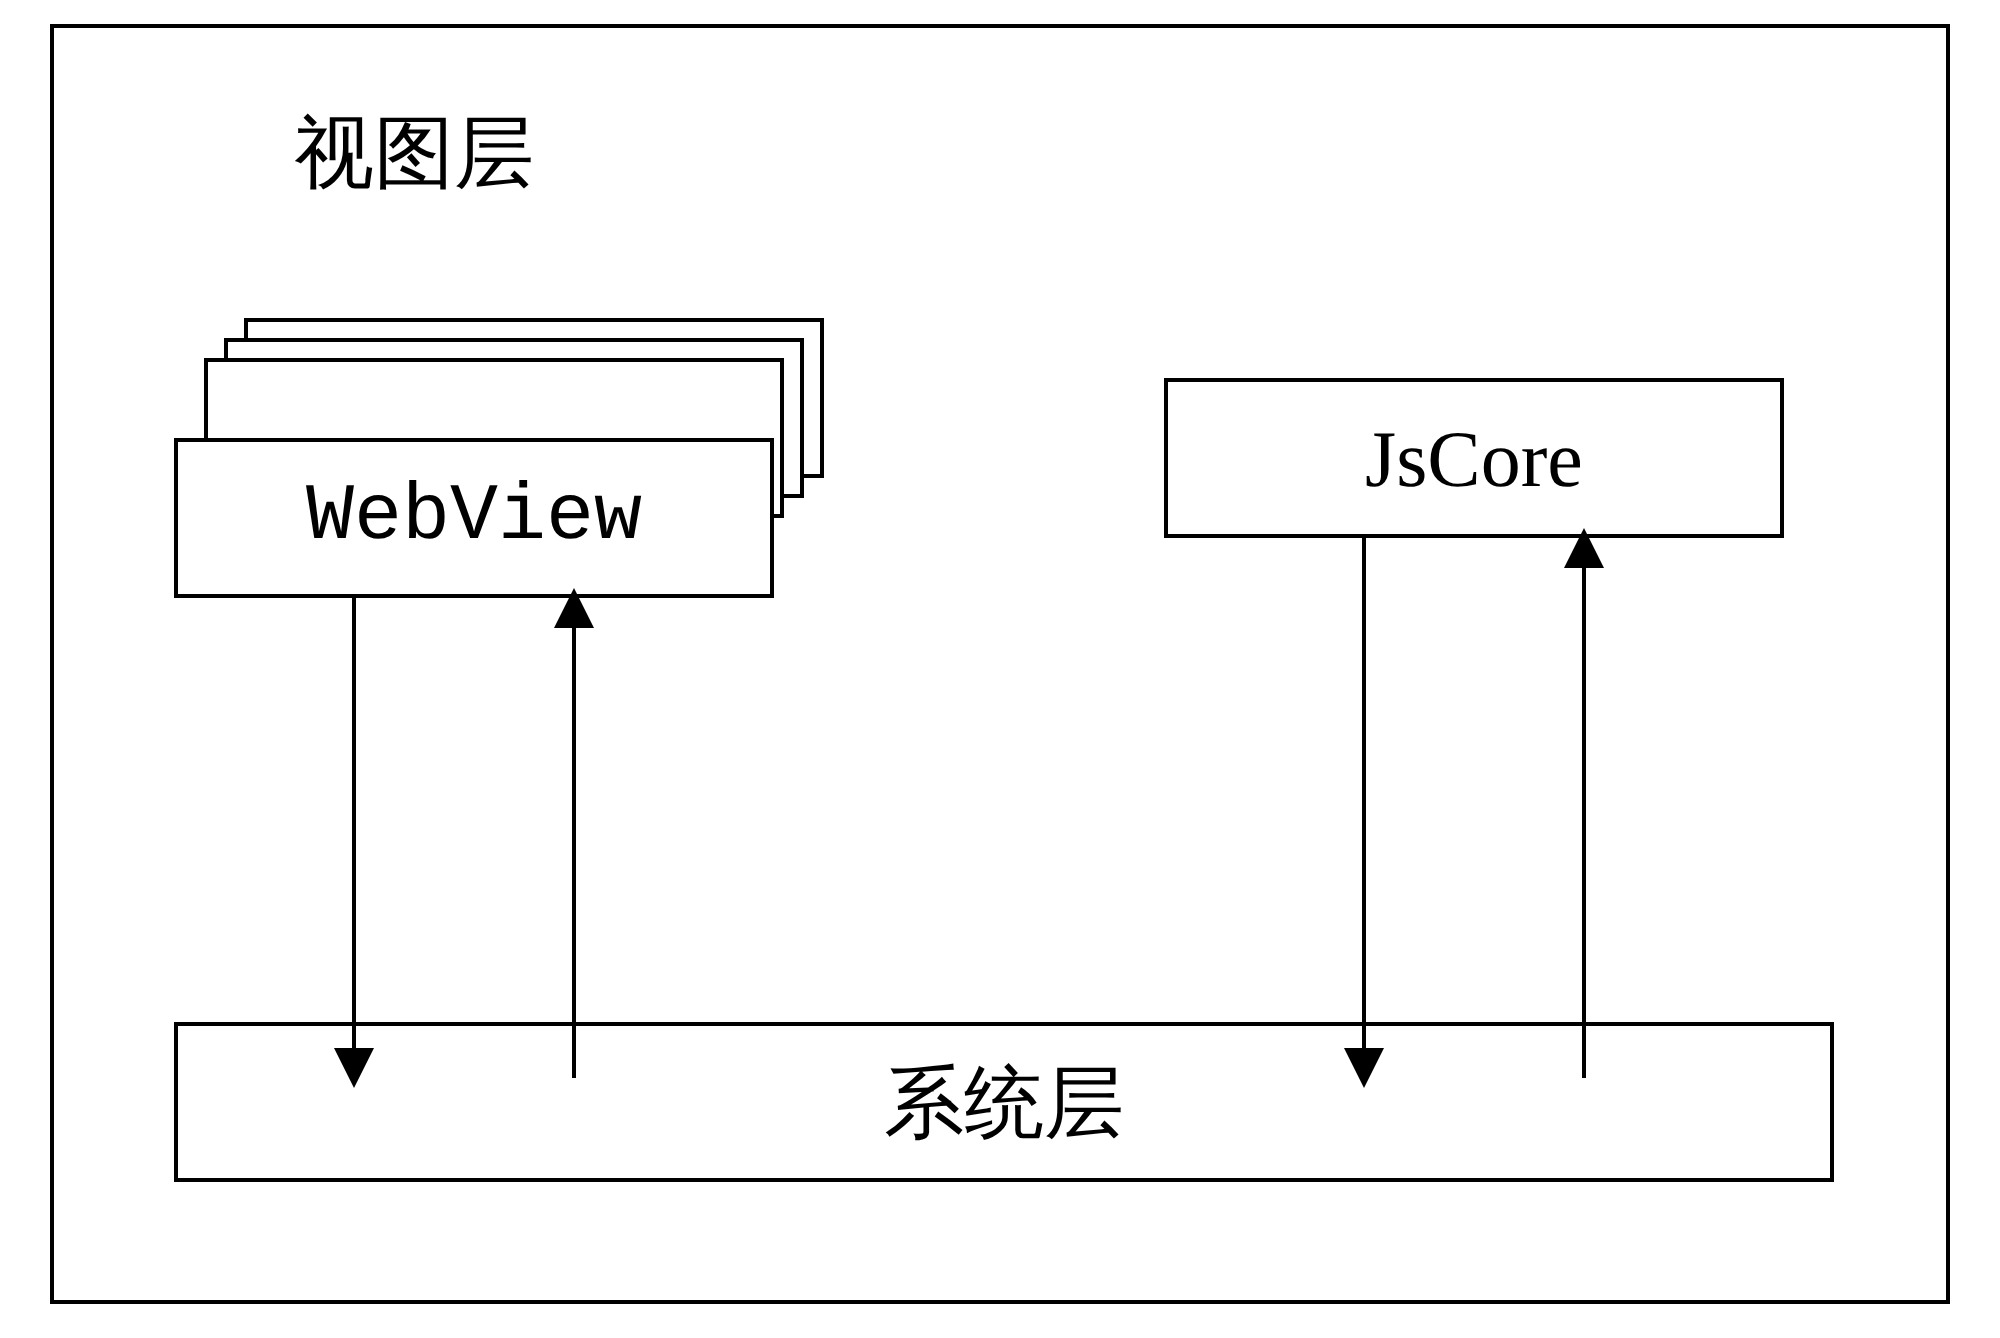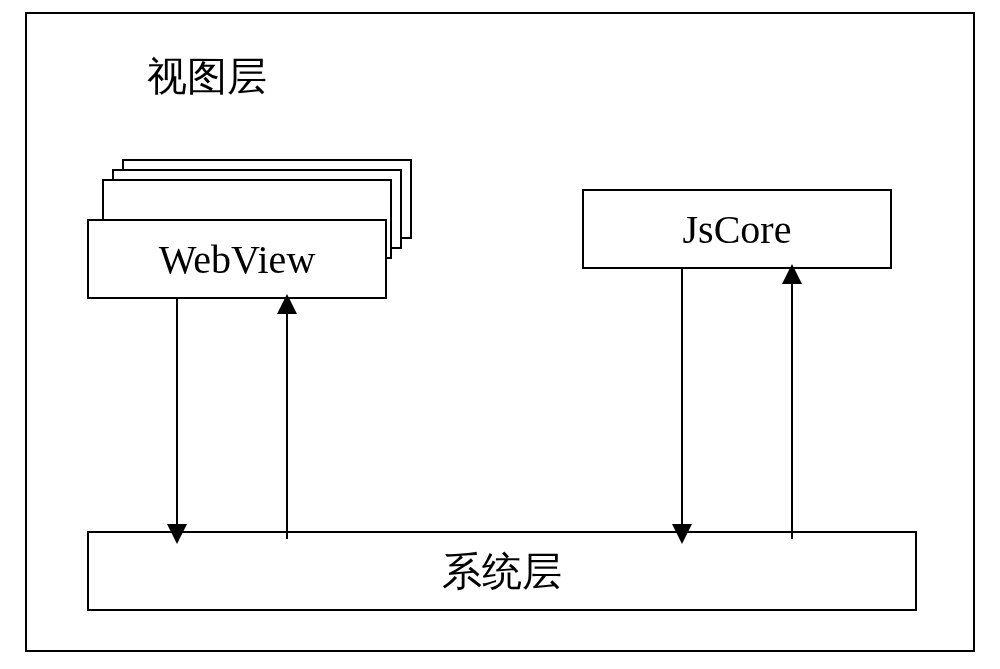--- a/index.html
+++ b/index.html
@@ -54,25 +54,25 @@
 
 <div class="canvas">
   <div class="outer-frame">
 
     <div class="heading" style="left:120px; top:35px;">视图层</div>
 
 
     <div class="stack-card" style="left:95px; top:145px; width:290px; height:80px;"></div>
     <div class="stack-card" style="left:85px; top:155px; width:290px; height:80px;"></div>
     <div class="stack-card" style="left:75px; top:165px; width:290px; height:80px;"></div>
-    <div class="box" style="left:60px; top:205px; width:300px; height:80px;">WebView</div>
+    <div class="box" style="left:60px; top:205px; width:300px; height:80px;font-family:Liberation Mono, monospace;">WebView</div>
 
     <div class="box" style="left:555px; top:175px; width:310px; height:80px;">JsCore</div>
 
-    <div class="box" style="left:60px; top:517px; width:830px; height:80px;">系统层</div>
+    <div class="box" style="left:60px; top:497px; width:830px; height:80px;">系统层</div>
 
     <svg class="arrow" style="left:140px; top:285px; width:20px; height:240px;">
       <defs>
         <marker id="ahd1" markerWidth="10" markerHeight="10" refX="5" refY="5" orient="auto">
           <path d="M0,0 L10,5 L0,10 Z" fill="#000"></path>
         </marker>
       </defs>
       <line x1="10" y1="0" x2="10" y2="235" stroke="#000" stroke-width="2" marker-end="url(#ahd1)"></line>
     </svg>
 

